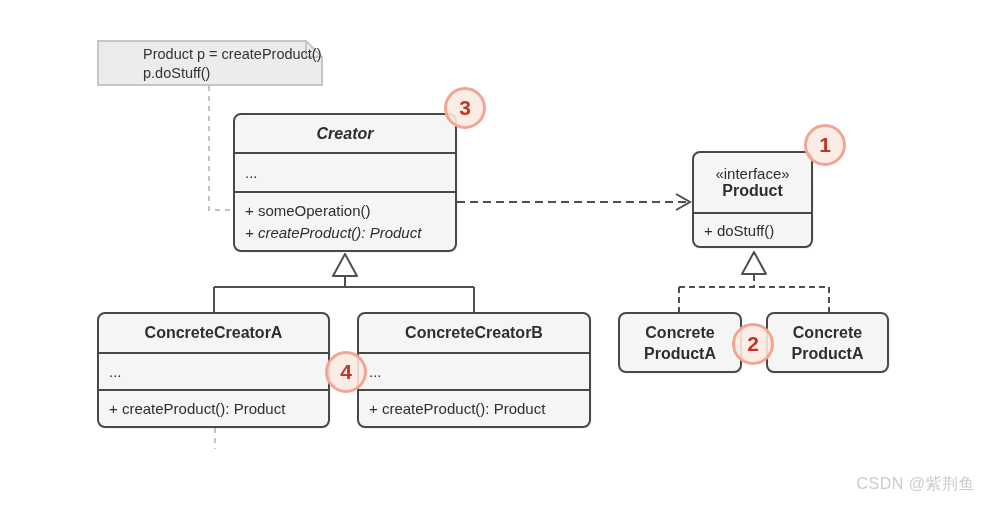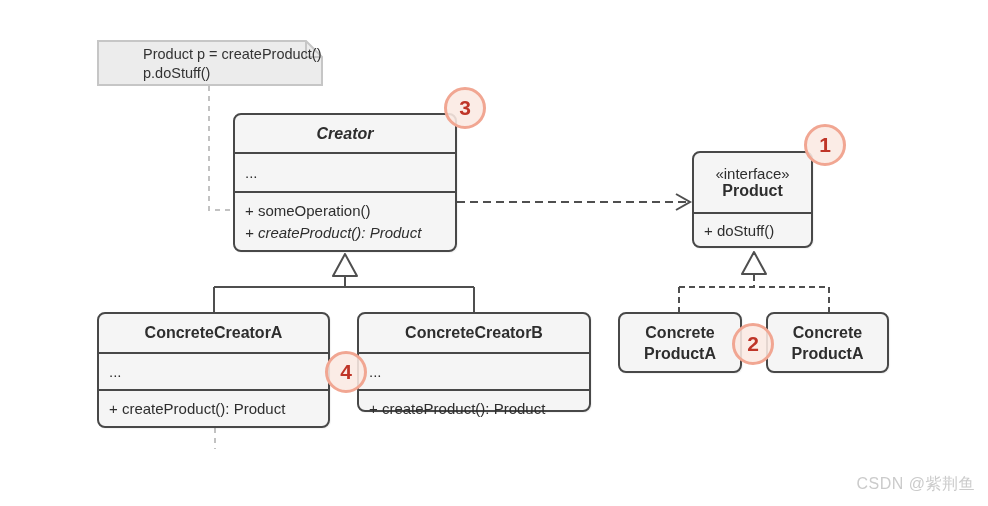--- a/index.html
+++ b/index.html
@@ -96,21 +96,21 @@
   </div>
 
   <div class="uml" style="left:97px; top:312px; width:233px; height:116px;">
     <div class="sec title" style="height:38px;">ConcreteCreatorA</div>
     <div class="sec members" style="height:37px;">...</div>
     <div class="sec members" style="height:37px;">
       <div>+ createProduct(): Product</div>
     </div>
   </div>
 
-  <div class="uml" style="left:357px; top:312px; width:234px; height:100px;">
+  <div class="uml" style="left:357px; top:312px; width:234px; height:116px;">
     <div class="sec title" style="height:38px;">ConcreteCreatorB</div>
     <div class="sec members" style="height:37px;">...</div>
     <div class="sec members" style="height:37px;">
       <div>+ createProduct(): Product</div>
     </div>
   </div>
 
   <div class="uml" style="left:618px; top:312px; width:124px; height:61px;">
     <div class="sec title center2" style="height:57px;">
       <div>Concrete</div>

